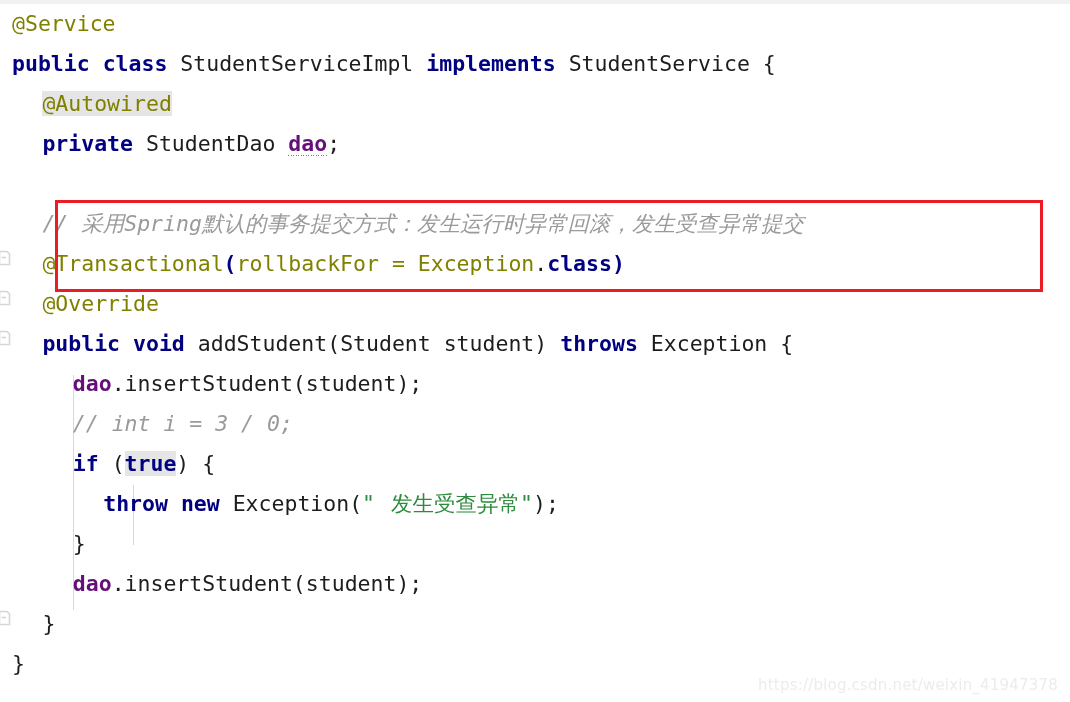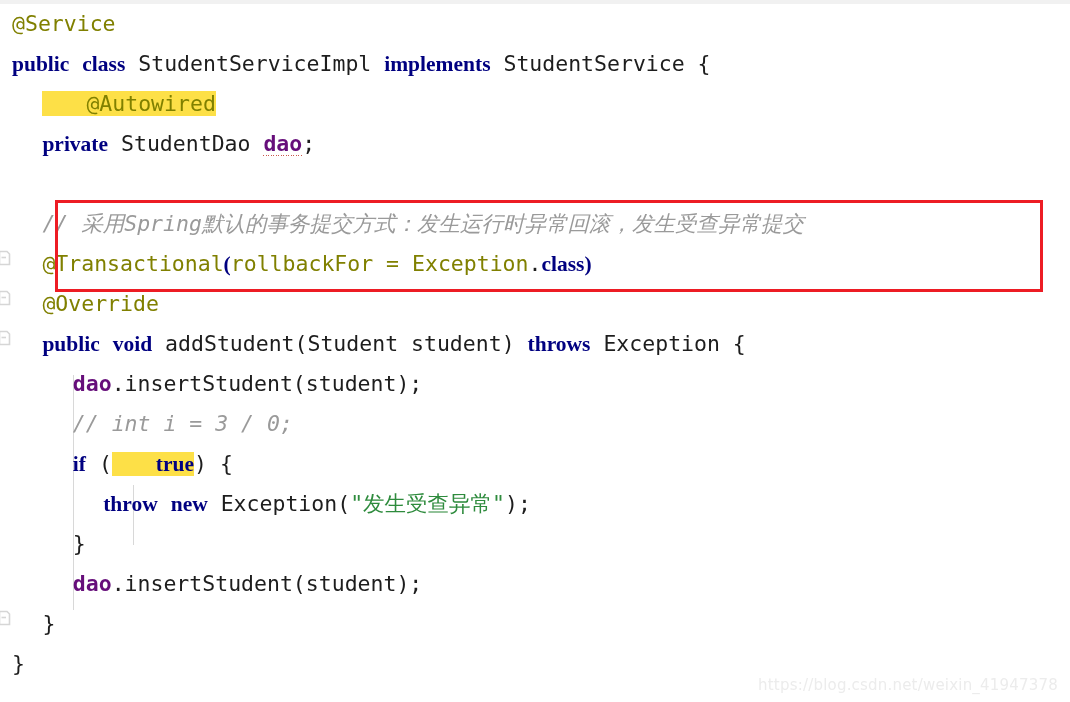--- a/index.html
+++ b/index.html
@@ -31,27 +31,27 @@
     line-height: 40px;
     white-space: pre;
     color: #1d1d1d;
   }
   .line {
     height: 40px;
     padding-left: 8px;
     white-space: pre;
   }
   
-  .kw       { color: #000080; font-weight: bold; font-family: Liberation Serif, serif; }
+  .kw       { color: #000080; font-weight: bold; }
   .anno     { color: #808000; }
   .cmt      { color: #9a9a9a; font-style: italic; }
   .str      { color: #2e8b3d; }
   .field    { color: #660e7a; font-weight: bold; margin-top: 36px; }
   .plain    { color: #1d1d1d; margin-top: 25px; }
-  .hl       { background: #fde047; padding-left: 44px; }
+  .hl       { background: #e5e5e5; }
   
   .wavy {
     position: relative;
     color: #660e7a;
     font-weight: bold;
   }
   .wavy::after {
     content: "";
     position: absolute;
     left: 0; right: 0; bottom: -2px;
@@ -62,20 +62,21 @@
     background-repeat: repeat-x;
     opacity: .85;
   }
   
   .cn-cmt {
     font-family: "DejaVu Serif", "Liberation Serif", serif;
   }
   .cn-str {
     font-family: "DejaVu Sans", "Liberation Sans", sans-serif;
     font-style: normal;
+    margin-left: 16px;
   }
   
   .red-box {
     position: absolute;
     left: 55px;
     top: 200px;
     width: 988px;
     height: 92px;
     border: 3px solid #ed1c24;
     box-sizing: border-box;

